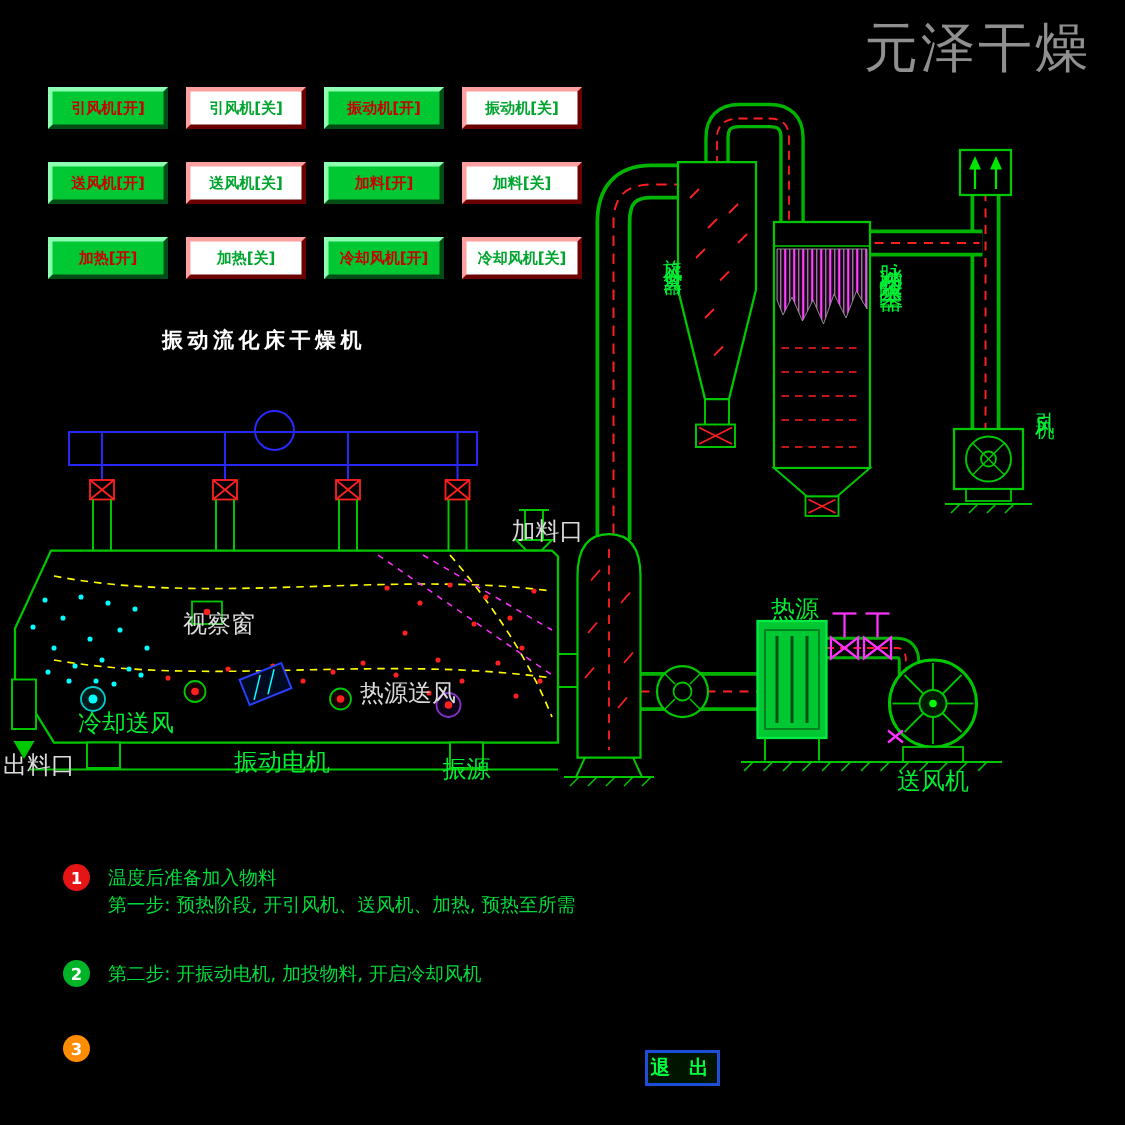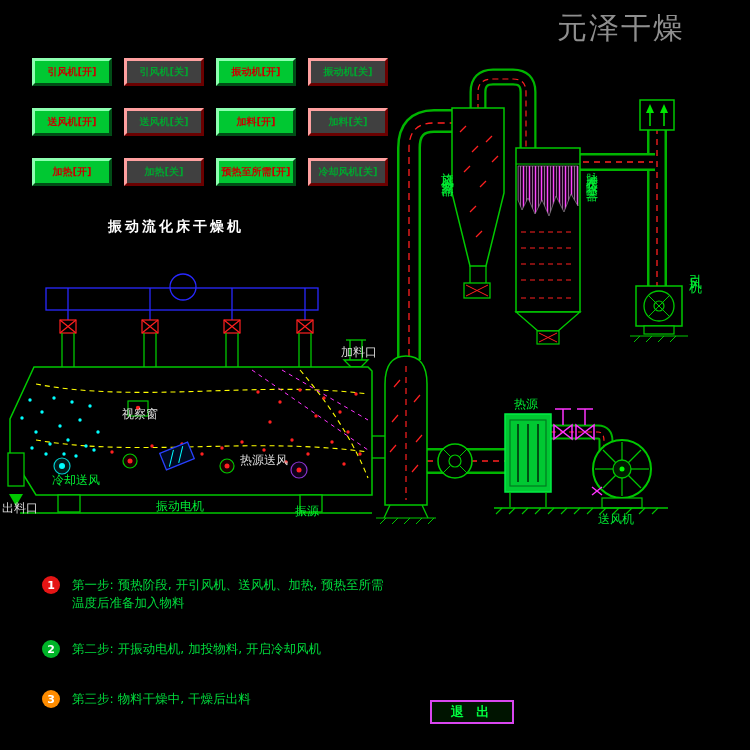--- a/index.html
+++ b/index.html
@@ -1,53 +1,53 @@
 <!DOCTYPE html>
 <html><head>
 <meta charset="utf-8">
 <style>
   *{box-sizing:border-box;margin:0;padding:0}
   html,body{background:#000}
   body{font-family:"DejaVu Sans",sans-serif}
   .stage{position:relative;width:750px;height:750px;background:#000;overflow:hidden}
-  .brand{position:absolute;left:557px;top:8px;font-size:30px;color:#8f8f8f;letter-spacing:2px;z-index:5}
+  .brand{position:absolute;left:576px;top:8px;font-size:36px;color:#8f8f8f;letter-spacing:2px;z-index:5}
   .btn-grid{position:absolute;left:32px;top:58px;display:grid;grid-template-columns:repeat(4,80px);gap:22px 12px;z-index:5}
   .hmi-btn{height:28px;font-size:10px;font-weight:bold;font-family:inherit;border-style:solid;border-width:3px;cursor:pointer;padding:0;white-space:nowrap}
   .hmi-btn.on{background:#00c832;border-color:#8cffb0 #004d16 #004d16 #8cffb0;color:#c80000}
-  .hmi-btn.off{background:#404040;border-color:#ffa0a0 #6b0000 #6b0000 #ffa0a0;color:#00a52f}
+  .hmi-btn.off{background:#ffffff;border-color:#ffa0a0 #6b0000 #6b0000 #ffa0a0;color:#00a52f}
   .page-title{position:absolute;left:108px;top:218px;font-size:14px;font-weight:bold;color:#ffffff;letter-spacing:3px;z-index:5}
   svg.diagram{position:absolute;left:0;top:0;z-index:1}
-  .dlabel{position:absolute;font-size:12px;color:#00ee33;white-space:nowrap;z-index:4}
+  .dlabel{position:absolute;font-size:16px;color:#00ee33;white-space:nowrap;z-index:4}
   .dlabel.white{color:#dcdcdc}
   .vlabel{writing-mode:vertical-rl;text-orientation:upright;letter-spacing:3px;white-space:normal}
   .step{position:absolute;left:42px;display:flex;gap:12px;align-items:flex-start;z-index:5}
   .step-num{width:18px;height:18px;border-radius:50%;display:flex;align-items:center;justify-content:center;color:#fff;font-size:11px;font-weight:bold;flex:none}
   .s1{background:#e51515}.s2{background:#00b428}.s3{background:#ff8c00}
   .step-text{color:#00dc3c;font-size:12.5px;line-height:1.4}
-  .exit-btn{position:absolute;left:430px;top:700px;width:84px;height:24px;background:#001400;border:2px solid #d946ef;color:#00ff40;font-size:13px;font-weight:bold;font-family:inherit;letter-spacing:4px;cursor:pointer;z-index:5}
+  .exit-btn{position:absolute;left:430px;top:700px;width:50px;height:24px;background:#001400;border:2px solid #1d4ed8;color:#00ff40;font-size:13px;font-weight:bold;font-family:inherit;letter-spacing:4px;cursor:pointer;z-index:5}
 </style>
 </head>
 <body>
 
 <div class="stage">
 
   <div class="brand">元泽干燥</div>
 
   <div class="btn-grid">
     <button class="hmi-btn on">引风机[开]</button>
     <button class="hmi-btn off">引风机[关]</button>
     <button class="hmi-btn on">振动机[开]</button>
     <button class="hmi-btn off">振动机[关]</button>
     <button class="hmi-btn on">送风机[开]</button>
     <button class="hmi-btn off">送风机[关]</button>
     <button class="hmi-btn on">加料[开]</button>
     <button class="hmi-btn off">加料[关]</button>
     <button class="hmi-btn on">加热[开]</button>
     <button class="hmi-btn off">加热[关]</button>
-    <button class="hmi-btn on">预热至所需[开]</button>
+    <button class="hmi-btn on">冷却风机[开]</button>
     <button class="hmi-btn off">冷却风机[关]</button>
   </div>
 
   <div class="page-title">振动流化床干燥机</div>
 
   <svg class="diagram" width="750" height="750" viewBox="0 0 750 750">
     <defs>
       <pattern id="bags" width="6" height="8" patternUnits="userSpaceOnUse">
         <rect width="6" height="8" fill="#1a001a"></rect>
         <line x1="1.5" y1="0" x2="1.5" y2="8" stroke="#ff44ff" stroke-width="1.4"></line>
@@ -373,32 +373,29 @@
   <div class="dlabel" style="left:295px;top:503px">振源</div>
   <div class="dlabel" style="left:514px;top:396px">热源</div>
   <div class="dlabel" style="left:598px;top:511px">送风机</div>
   <div class="dlabel vlabel" style="left:438px;top:162px;font-size:13px">旋风分离器</div>
   <div class="dlabel vlabel" style="left:583px;top:162px">脉冲布袋除尘器</div>
   <div class="dlabel vlabel" style="left:686px;top:264px;font-size:13px">引风机</div>
 
   <div class="step" style="top:576px">
     <span class="step-num s1">1</span>
     <div class="step-text">
+      <div>温度后准备加入物料</div>
       <div>第一步: 预热阶段, 开引风机、送风机、加热, 预热至所需</div>
-      <div>温度后准备加入物料</div>
     </div>
   </div>
   <div class="step" style="top:640px">
     <span class="step-num s2">2</span>
     <div class="step-text">
       <div>第二步: 开振动电机, 加投物料, 开启冷却风机</div>
     </div>
   </div>
   <div class="step" style="top:690px">
     <span class="step-num s3">3</span>
-    <div class="step-text">
-      <div>第三步: 物料干燥中, 干燥后出料</div>
-    </div>
   </div>
 
   <button class="exit-btn">退 出</button>
 
 </div>
 
 </body></html>

